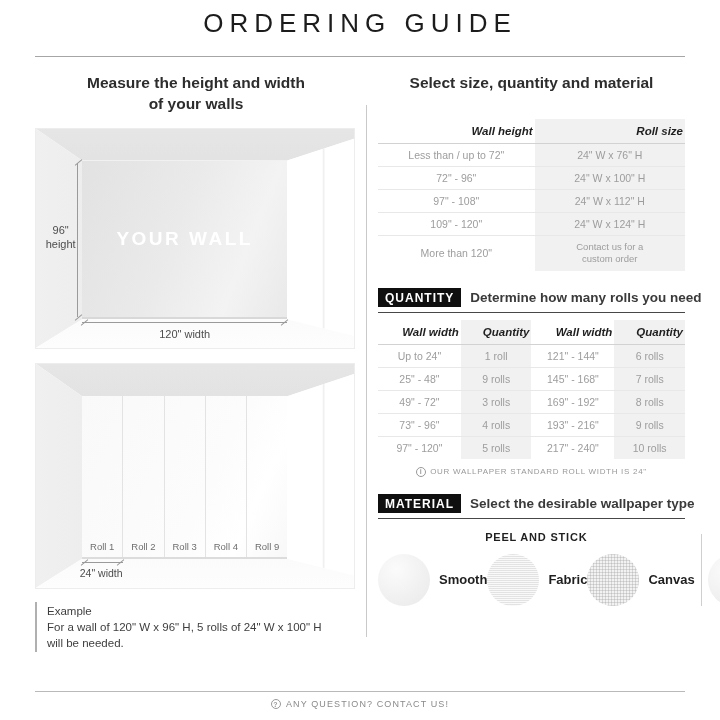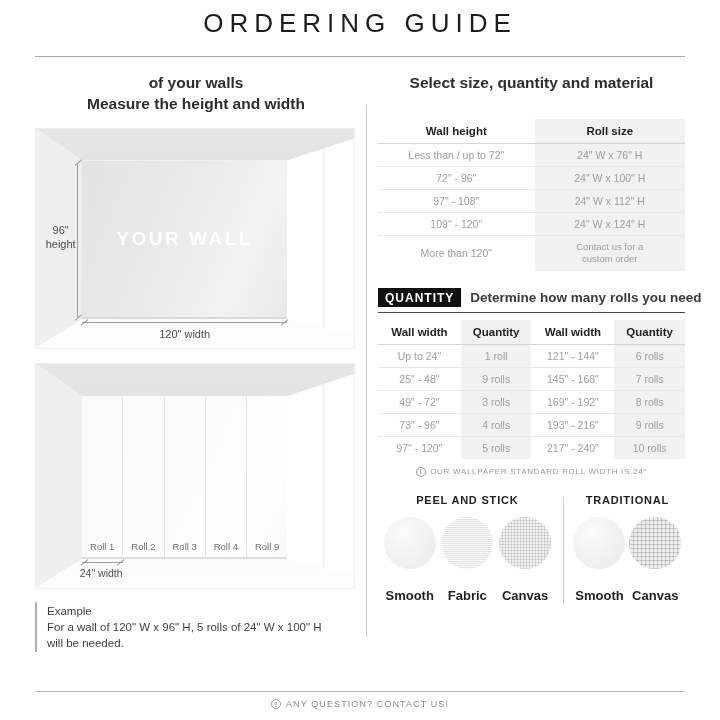--- a/index.html
+++ b/index.html
@@ -68,41 +68,41 @@
 
   
   .sec { margin-top:17px; }
   .sec.first { margin-top:25px; }
   .sec-head { display:flex; align-items:center; gap:9px; border-bottom:1.5px solid #474747; padding-bottom:5px; }
   .badge { background:#0f0f0f; color:#ffffff; font-weight:700; font-size:12px;
     letter-spacing:1px; padding:3px 7px 2px; flex:none; }
   .sec-title { font-size:13.5px; font-weight:600; color:#3a3a3a; white-space:nowrap; }
 
   table.tbl { width:100%; border-collapse:collapse; table-layout:fixed; margin-top:7px; }
-  .tbl th { font-size:11.5px; font-weight:700; color:#1f1f1f; padding:6px 2px; text-align:center; }
+  .tbl th { font-size:11.5px; font-weight:700; color:#1f1f1f; padding:6px 2px; text-align:right;font-style:italic; }
   .tbl td { font-size:10.5px; color:#9d9d9d; padding:5px 2px; text-align:center; }
   .tbl thead tr { border-bottom:1px solid #d2d2d2; }
   .tbl tbody tr + tr { border-top:1px solid #e8e8e8; }
   .hl { background:#f1f1f1; }
   .custom-order { display:inline-block; max-width:95px; font-size:9.5px; line-height:1.3; }
 
   .note { margin-top:8px; display:flex; align-items:center; justify-content:center; gap:4px;
     font-size:8px; letter-spacing:0.7px; color:#999999; }
   .circle-icon { display:inline-flex; align-items:center; justify-content:center; flex:none;
     width:10px; height:10px; border:1px solid #999999; border-radius:50%;
     font-size:7px; line-height:1; color:#999999; font-weight:700; }
 
   .material-groups { display:flex; margin-top:12px; }
   .mat-group { display:flex; flex-direction:column; }
   .mat-group.peel { flex:3.1; }
   .mat-group.trad { flex:2; }
   .group-divider { width:1px; background:#cfcfcf; margin:3px 6px 0 6px; flex:none; }
   .group-name { text-align:center; font-size:11px; font-weight:700; color:#1f1f1f; letter-spacing:0.8px; }
   .swatch-row { display:flex; justify-content:space-evenly; margin-top:11px; }
-  .swatch-item { display:flex; flex-direction:column; align-items:center; gap:19px; }
+  .swatch-item { display:flex; align-items:center; gap:9px; }
   .swatch { width:52px; height:52px; border-radius:50%; }
   .swatch.smooth { background:radial-gradient(circle at 35% 30%, #fbfbfb, #eeeeee 70%, #e9e9e9); }
   .swatch.fabric { background-color:#eeeeee;
     background-image:repeating-linear-gradient(0deg, rgba(255,255,255,0.65) 0 1px, rgba(205,205,205,0.35) 1px 2px); }
   .swatch.canvas { background-color:#f2f2f2;
     background-image:repeating-linear-gradient(0deg, rgba(150,150,150,0.30) 0 1px, transparent 1px 3px),
                      repeating-linear-gradient(90deg, rgba(150,150,150,0.30) 0 1px, transparent 1px 3px); }
   .swatch.canvas-coarse { background-color:#ededed;
     background-image:repeating-linear-gradient(0deg, rgba(130,130,130,0.35) 0 1px, transparent 1px 4px),
                      repeating-linear-gradient(90deg, rgba(130,130,130,0.35) 0 1px, transparent 1px 4px); }
@@ -118,22 +118,22 @@
 
 <div class="page">
 
   <div class="title">ORDERING GUIDE</div>
   <div class="title-rule"></div>
 
   <div class="columns">
 
     <div class="col-left">
       <div class="col-heading">
+        <span style="display:block">Measure the height and width</span>
         <span style="display:block">of your walls</span>
-        <span style="display:block">Measure the height and width</span>
       </div>
 
       <div class="room room1">
         <div class="layer ceiling"></div>
         <div class="layer left-wall"></div>
         <div class="layer floor"></div>
         <div class="layer window-zone"></div>
         <div class="back-wall">
           <span class="wall-text">YOUR WALL</span>
         </div>
@@ -276,20 +276,24 @@
             </tr>
           </tbody>
         </table>
         <div class="note">
           <span class="circle-icon">i</span>
           <span>OUR WALLPAPER STANDARD ROLL WIDTH IS 24"</span>
         </div>
       </div>
 
       <div class="sec">
+        <div class="sec-head">
+          <span class="badge">MATERIAL</span>
+          <span class="sec-title">Select the desirable wallpaper type</span>
+        </div>
         <div class="material-groups">
           <div class="mat-group peel">
             <div class="group-name">PEEL AND STICK</div>
             <div class="swatch-row">
               <div class="swatch-item">
                 <div class="swatch smooth"></div>
                 <div class="swatch-label">Smooth</div>
               </div>
               <div class="swatch-item">
                 <div class="swatch fabric"></div>

